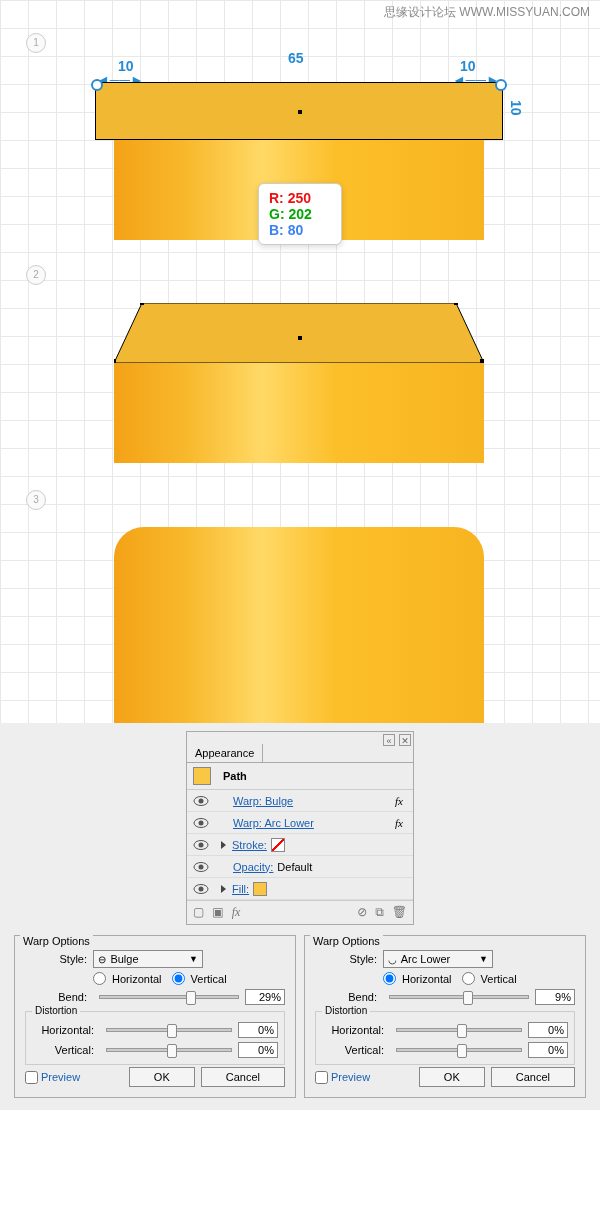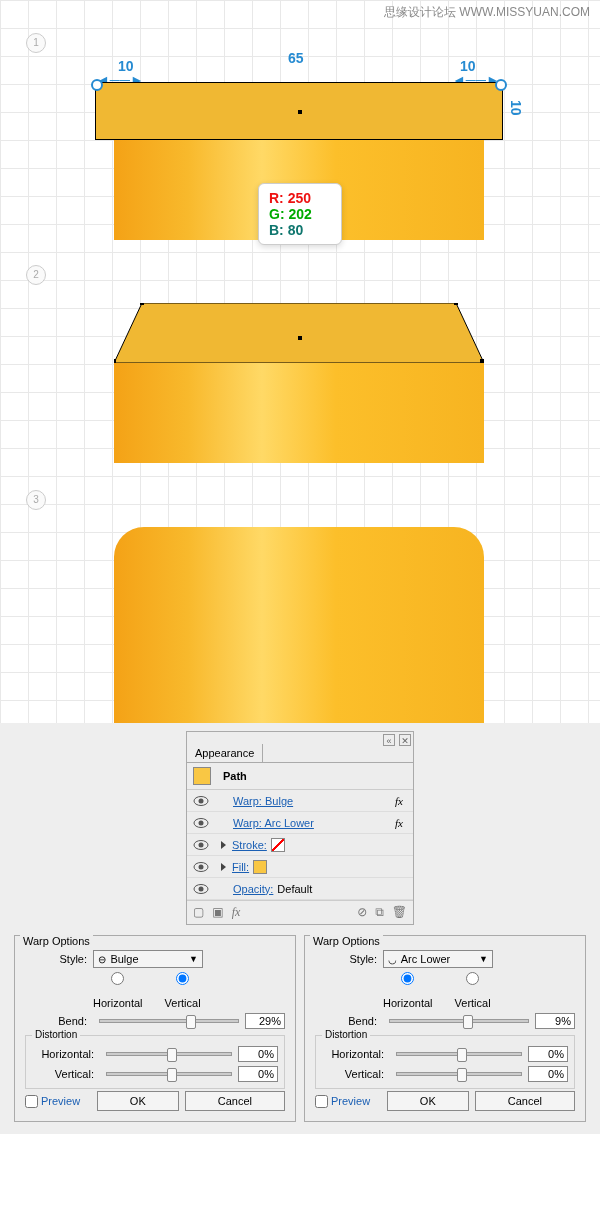--- a/index.html
+++ b/index.html
@@ -14,21 +14,21 @@
 .bar-base { position: absolute; left: 114px; width: 370px; height: 100px; background: linear-gradient(90deg,#f4a216,#f8b92c,#ffd966 40%,#fcbf2a 60%,#f7b421); }
 .trap1 { position: absolute; left: 95px; top: 82px; width: 408px; height: 58px; background: #f0b833; border: 1px solid #000; }
 .trap1::before, .trap1::after { content: ""; position: absolute; top: -4px; width: 8px; height: 8px; background: #fff; border: 2px solid #268bd2; border-radius: 50%; }
 .trap1::before { left: -5px; } .trap1::after { right: -5px; }
 .centerdot { position: absolute; width: 4px; height: 4px; background: #000; }
 
 .dim { position: absolute; color: #268bd2; font-weight: bold; font-size: 14px; }
 .dimarrow { position: absolute; color: #268bd2; font-size: 14px; }
 
 .rgb-box { position: absolute; left: 258px; top: 183px; width: 84px; background: #fff; border: 1px solid #ccc; border-radius: 6px; padding: 6px 10px; box-shadow: 0 2px 6px rgba(0,0,0,.15); font-size: 14px; font-weight: bold; }
-.rgb-box .r { color: #e11; } .rgb-box .g { color: #0a0; } .rgb-box .b { color: #0f766e; }
+.rgb-box .r { color: #e11; } .rgb-box .g { color: #0a0; } .rgb-box .b { color: #3b82f6; }
 
 .trap2 { position: absolute; left: 114px; top: 303px; width: 370px; height: 60px; }
 .trap2 svg { width: 100%; height: 100%; }
 
 .shape3 { position: absolute; left: 114px; top: 527px; width: 370px; height: 196px; border-radius: 30px 30px 0 0; background: linear-gradient(90deg,#f4a216,#f8b92c,#ffd966 40%,#fcbf2a 60%,#f7b421); }
 
 .watermark-top { position: absolute; top: 4px; right: 10px; color: #888; font-size: 12px; }
 .watermark-bot { position: absolute; bottom: 2px; right: 4px; color: #ccc; font-size: 10px; text-align: right; line-height: 1.1; }
 
 
@@ -52,31 +52,31 @@
 .foot-group { display: flex; gap: 8px; font-size: 12px; }
 
 .warps { display: flex; gap: 8px; justify-content: center; padding: 0 10px 12px; }
 .warp { width: 282px; border: 1px solid #aaa; background: #ededed; padding: 8px 10px 10px; position: relative; }
 .warp .title { position: absolute; top: -1px; left: 5px; background: #ededed; padding: 0 3px; font-size: 11px; }
 .warp .row { display: flex; align-items: center; margin: 4px 0; }
 .warp .lbl { width: 62px; text-align: right; margin-right: 6px; }
 .sel { border: 1px solid #888; background: #f4f4f4; padding: 2px 4px; display: flex; align-items: center; gap: 4px; width: 110px; font-size: 11px; }
 .sel-icon { font-size: 10px; }
 .sel .caret { margin-left: auto; font-size: 9px; }
-.radio { display: inline-flex; align-items: center; gap: 12px; margin-right: 22px; flex-direction: column; }
+.radio { display: inline-flex; align-items: center; gap: 6px; margin-right: 10px; }
 .radio input { margin: 0; }
 .slider { flex: 1; height: 4px; background: #ccc; border: 1px solid #999; position: relative; margin: 0 6px; }
 .slider .knob { position: absolute; top: -5px; width: 10px; height: 14px; background: #f9f9f9; border: 1px solid #888; border-radius: 2px; }
 .valbox { width: 40px; border: 1px solid #888; background: #fff; padding: 1px 3px; text-align: right; font-size: 11px; }
 .distort { border: 1px solid #ccc; margin-top: 6px; padding: 6px 6px 2px; position: relative; }
 .distort .grplbl { position: absolute; top: -7px; left: 6px; background: #ededed; padding: 0 3px; font-size: 10px; }
 .warp-foot { display: flex; justify-content: space-between; margin-top: 2px; }
 .preview { display: flex; align-items: center; gap: 3px; color: #1a5fb4; }
 .btns { display: flex; gap: 6px; }
-.btn { border: 1px solid #888; background: #f4f4f4; padding: 3px 32px; font-size: 11px; cursor: pointer; }
+.btn { border: 1px solid #888; background: #f4f4f4; padding: 3px 24px; font-size: 11px; cursor: pointer; }
 
 .bottombar { display: flex; justify-content: center; gap: 6px; padding: 10px; position: relative; }
 .bottombar .btn { padding: 5px 14px; }
 </style>
 </head>
 <body>
 
 <div class="illus">
   <div class="watermark-top">
     <span>思缘设计论坛</span>
@@ -159,32 +159,32 @@
             </svg></span>
         <span class="tri"></span>
         <span class="linklbl">Stroke:</span>
         <span class="noswatch"></span>
       </div>
       <div class="app-row">
         <span class="eye"><svg viewBox="0 0 16 12">
               <ellipse cx="8" cy="6" rx="7" ry="4.5" fill="none" stroke="#555"></ellipse>
               <circle cx="8" cy="6" r="2.5" fill="#555"></circle>
             </svg></span>
+        <span style="width:18px"></span>
+        <span class="linklbl">Opacity:</span>
+        <span style="margin-left:4px">Default</span>
+      </div>
+      <div class="app-row">
+        <span class="eye"><svg viewBox="0 0 16 12">
+              <ellipse cx="8" cy="6" rx="7" ry="4.5" fill="none" stroke="#555"></ellipse>
+              <circle cx="8" cy="6" r="2.5" fill="#555"></circle>
+            </svg></span>
         <span class="tri"></span>
         <span class="linklbl">Fill:</span>
         <span class="fillswatch"></span>
-      </div>
-      <div class="app-row">
-        <span class="eye"><svg viewBox="0 0 16 12">
-              <ellipse cx="8" cy="6" rx="7" ry="4.5" fill="none" stroke="#555"></ellipse>
-              <circle cx="8" cy="6" r="2.5" fill="#555"></circle>
-            </svg></span>
-        <span style="width:18px"></span>
-        <span class="linklbl">Opacity:</span>
-        <span style="margin-left:4px">Default</span>
       </div>
       <div class="app-foot">
         <div class="foot-group">
           <span>▢</span>
           <span>▣</span>
           <span class="fx" style="margin:0">fx</span>
         </div>
         <div class="foot-group">
           <span>⊘</span>
           <span>⧉</span>

